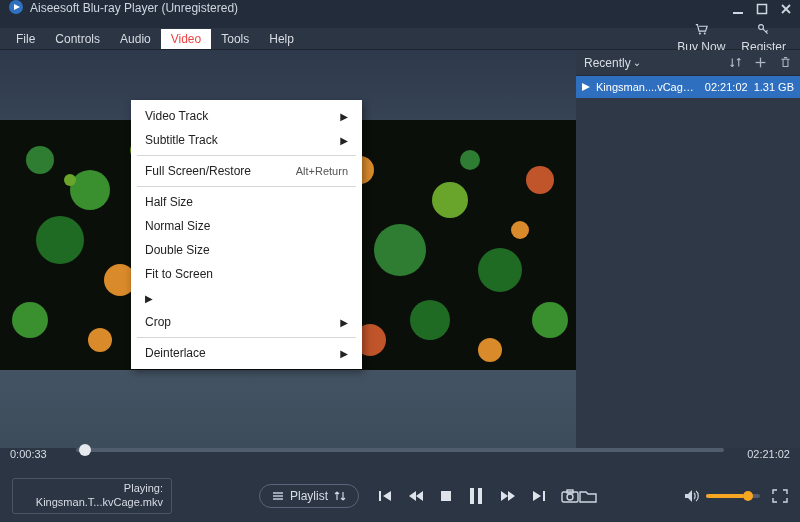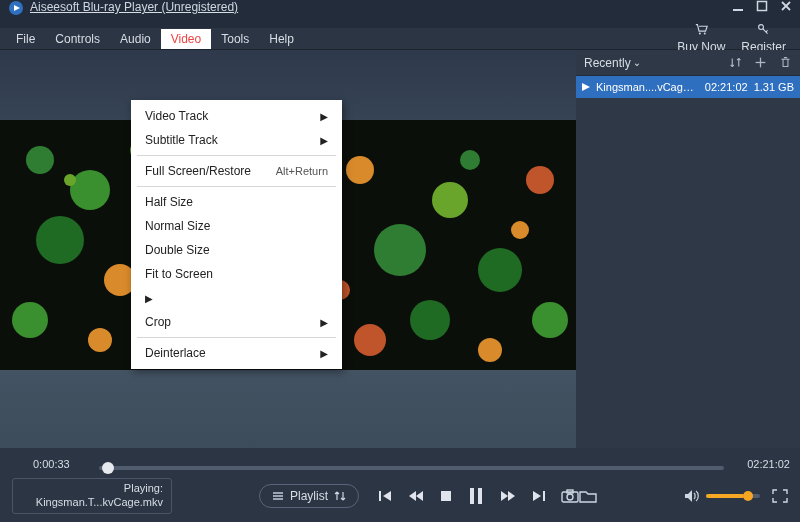--- a/index.html
+++ b/index.html
@@ -1,17 +1,17 @@
 <!DOCTYPE html>
 <html><head>
 <meta charset="utf-8">
 <style>
   * { margin: 0; padding: 0; box-sizing: border-box; font-family: 'Segoe UI', Tahoma, sans-serif; }
   body { width: 800px; height: 522px; background: #2b3544; color: #d8dde5; overflow: hidden; font-size: 12px; position: relative; }
-  .titlebar { height: 28px; background: #232c3a; display: flex; align-items: flex-start; padding: 0 8px; text-decoration: underline; }
+  .titlebar { height: 28px; background: #232c3a; display: flex; align-items: flex-end; padding: 13px 8px; }
   .titlebar .app-icon { width: 16px; height: 16px; margin-right: 6px; }
   .titlebar .title { flex: 1; font-size: 12px; color: #cfd6e2; }
   .win-controls { display: flex; gap: 12px; align-items: center; }
   .win-controls span { cursor: pointer; color: #cfd6e2; font-size: 13px; line-height:1; }
   .menubar { height: 22px; background: #2b3544; display: flex; align-items: center; padding: 0 6px; border-bottom: 1px solid #1c2430; }
   .menubar .menu-item { padding: 3px 10px; cursor: pointer; font-size: 12px; }
   .menubar .menu-item.active { background: #fff; color: #ef4444; }
   .menubar .spacer { flex: 1; }
   .menubar .action { display: flex; align-items: center; gap: 4px; padding: 0 8px; cursor: pointer; font-size: 12px; flex-direction: column; }
   .content { position: relative; height: 398px; display: flex; }
@@ -20,27 +20,27 @@
   .playlist-panel { width: 224px; background: #2e3847; display: flex; flex-direction: column; }
   .playlist-head { height: 26px; display: flex; align-items: center; padding: 0 8px; border-bottom: 1px solid #232c3a; }
   .playlist-head .label { flex: 1; display: flex; align-items: center; gap: 2px; cursor: pointer; }
   .playlist-head .icons { display: flex; gap: 12px; }
   .playlist-head .icons span { cursor: pointer; color: #aeb7c5; }
   .playlist-body { flex: 1; overflow: auto; }
   .playlist-row { display: flex; align-items: center; height: 22px; padding: 0 6px; background: #2f6fbf; color: #fff; font-size: 11px; }
   .playlist-row .play-ind { width: 10px; margin-right: 4px; }
   .playlist-row .name { flex: 1; white-space: nowrap; overflow: hidden; text-overflow: ellipsis; }
   .playlist-row .dur { margin: 0 6px; }
-  .dropdown { position: absolute; left: 131px; top: 50px; width: 211px; background: #fff; color: #222; box-shadow: 2px 3px 8px rgba(0,0,0,.4); z-index: 50; padding: 4px 0; }
+  .dropdown { position: absolute; left: 131px; top: 50px; width: 231px; background: #fff; color: #222; box-shadow: 2px 3px 8px rgba(0,0,0,.4); z-index: 50; padding: 4px 0; }
   .dropdown .dd-item { height: 24px; display: flex; align-items: center; padding: 0 14px; font-size: 12px; cursor: pointer; }
   .dropdown .dd-item .lbl { flex: 1; }
   .dropdown .dd-item .accel { color: #555; font-size: 11px; }
   .dropdown .dd-item .arrow { color: #222; font-size: 10px; }
   .dropdown .sep { height: 1px; background: #d6d6d6; margin: 3px 6px; }
-  .timeline { height: 22px; display: flex; align-items: flex-end; padding: 0 10px; gap: 10px; margin-left: 23px; }
+  .timeline { height: 22px; display: flex; align-items: flex-start; padding: 0 10px; gap: 10px; }
   .timeline .cur { width: 56px; font-size: 11px; }
   .timeline .total { width: 56px; text-align: right; font-size: 11px; }
   .timeline .track { flex: 1; height: 4px; background: #515d6f; border-radius: 2px; position: relative; }
   .timeline .knob { position: absolute; top: -4px; left: 0.4%; width: 12px; height: 12px; border-radius: 50%; background: #e6e9ee; }
   .controls { height: 52px; display: flex; align-items: center; padding: 0 12px; }
   .status { display: flex; flex-direction: column; justify-content: center; border: 1px solid #4a5668; border-radius: 3px; padding: 3px 8px; width: 160px; font-size: 11px; line-height: 1.25; align-items: flex-end; }
   .center-group { flex: 1; display: flex; align-items: center; justify-content: center; gap: 0; }
   .playlist-btn { display: flex; align-items: center; gap: 6px; border: 1px solid #58657a; border-radius: 14px; padding: 4px 12px; font-size: 12px; cursor: pointer; }
   .transport { display: flex; align-items: center; gap: 14px; margin-left: 18px; }
   .transport .tbtn { cursor: pointer; color: #dfe4ec; display:flex; align-items:center;}

